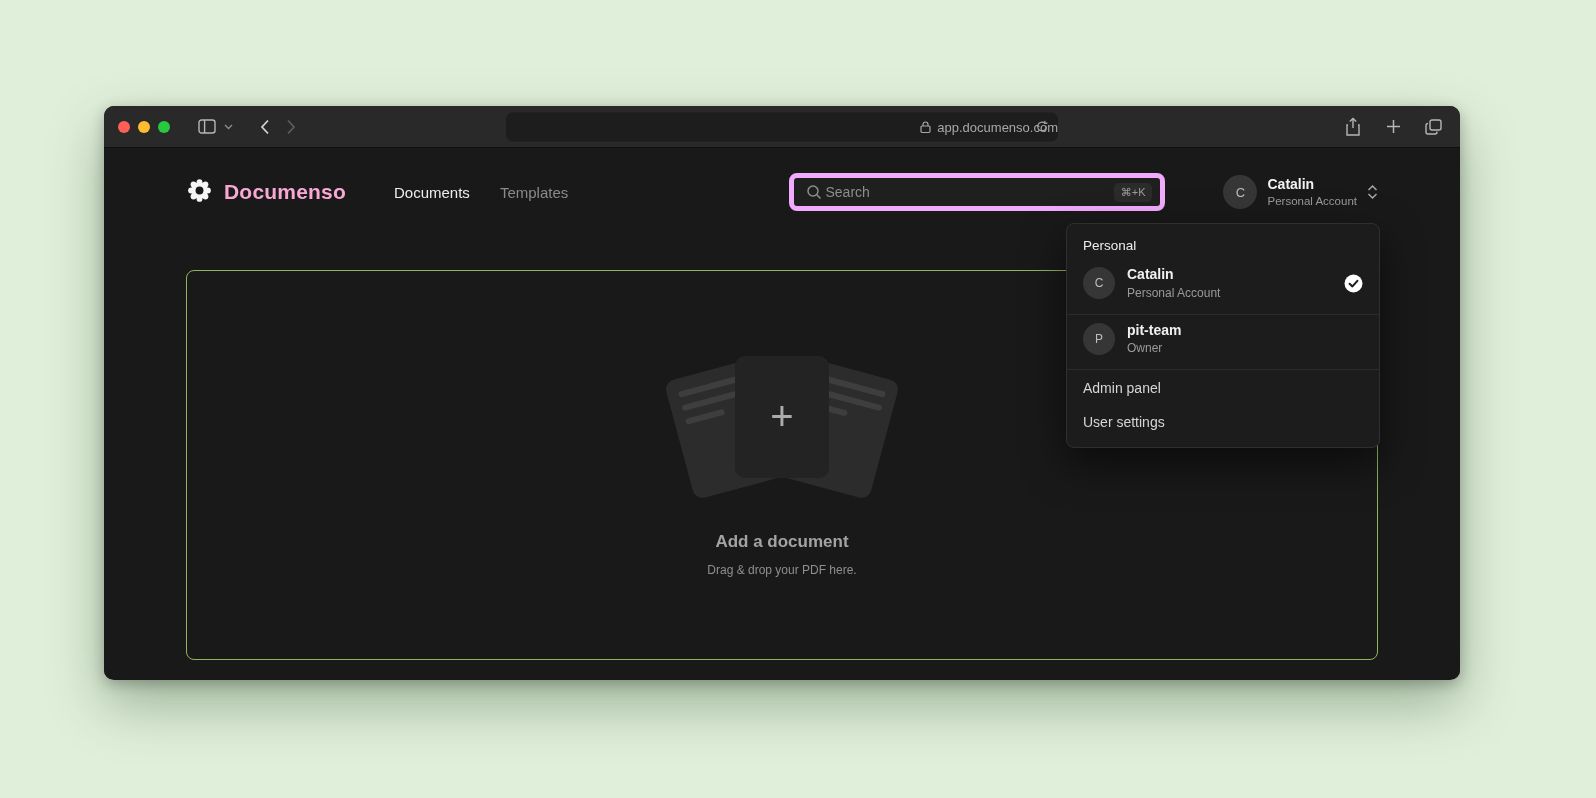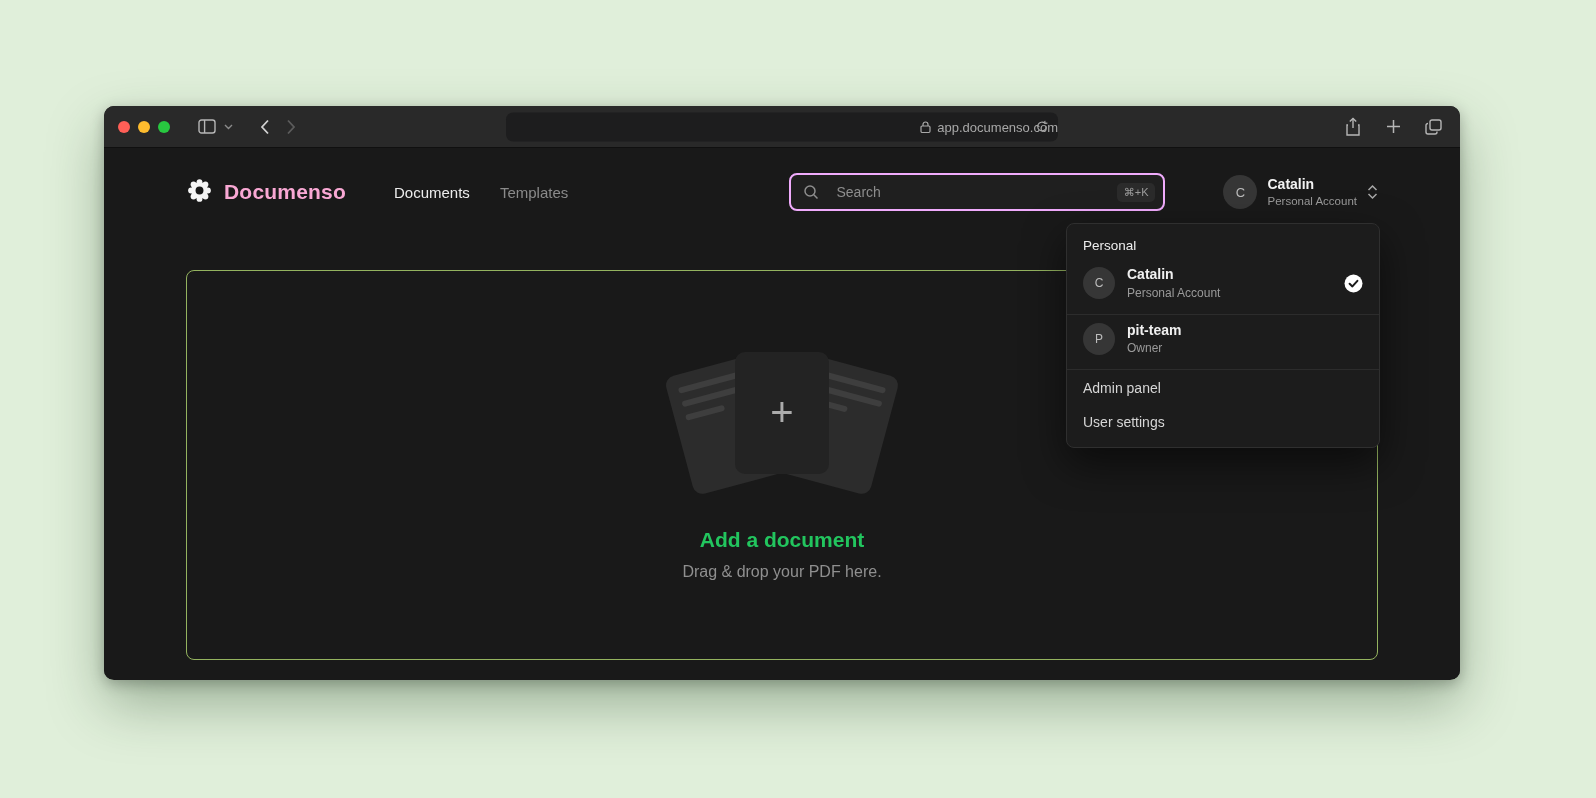--- a/index.html
+++ b/index.html
@@ -55,22 +55,22 @@
 
   .brand { display:flex; align-items:center; gap:11px; }
   .brand-name { font-size:21px; font-weight:700; color:#f9a8d4; letter-spacing:.2px; }
 
   .nav { display:flex; gap:30px; margin-left:48px; }
   .nav-link { font-size:15px; font-weight:500; color:#8a8a8a; cursor:pointer; }
   .nav-link.active { color:#ececec; }
 
   .search {
     margin-left:auto; width:376px; height:38px;
-    border:2px solid #f0abfc; background:#1f1f1f; border-radius:8px;
-    display:flex; align-items:center; gap:15px; padding:0 8px 0 12px;
+    border:5px solid #f0abfc; background:#1f1f1f; border-radius:8px;
+    display:flex; align-items:center; gap:1px; padding:0 8px 0 12px;
   }
   .search svg { flex:none; }
   .search input {
     flex:1; min-width:0; background:transparent; border:none; outline:none;
     color:#e6e6e6; font-size:14px; font-family:"Liberation Sans",sans-serif;
   }
   .search input::placeholder { color:#8d8d8d; }
   .kbd {
     background:#2b2b2b; border-radius:5px; padding:3px 7px;
     font-size:11px; color:#9c9c9c; white-space:nowrap;
@@ -121,22 +121,22 @@
   .card.left  { left:2px;  top:14px; transform:rotate(-15deg); }
   .card.right { right:2px; top:14px; transform:rotate(15deg); }
   .card.center {
     left:59px; top:2px; z-index:2; background:#232323;
     display:flex; align-items:center; justify-content:center; padding:0;
   }
   .stripe { height:6px; border-radius:3px; background:#3e3e3e; margin-bottom:8px; }
   .stripe.short { width:55%; }
   .plus-glyph { font-size:40px; font-weight:300; color:#ababab; line-height:1; margin-top:-2px; }
 
-  .dz-title { margin-top:28px; font-size:21px; font-weight:700; color:#22c55e; }
-  .dz-sub { margin-top:11px; font-size:16px; color:#8f8f8f; }
+  .dz-title { margin-top:28px; font-size:17px; font-weight:700; color:#a3a3a3; }
+  .dz-sub { margin-top:11px; font-size:12px; color:#8f8f8f; }
 </style>
 </head>
 <body>
 
 <div class="window">
 
   <div class="titlebar">
     <div class="traffic">
       <span class="light red"></span>
       <span class="light yellow"></span>

